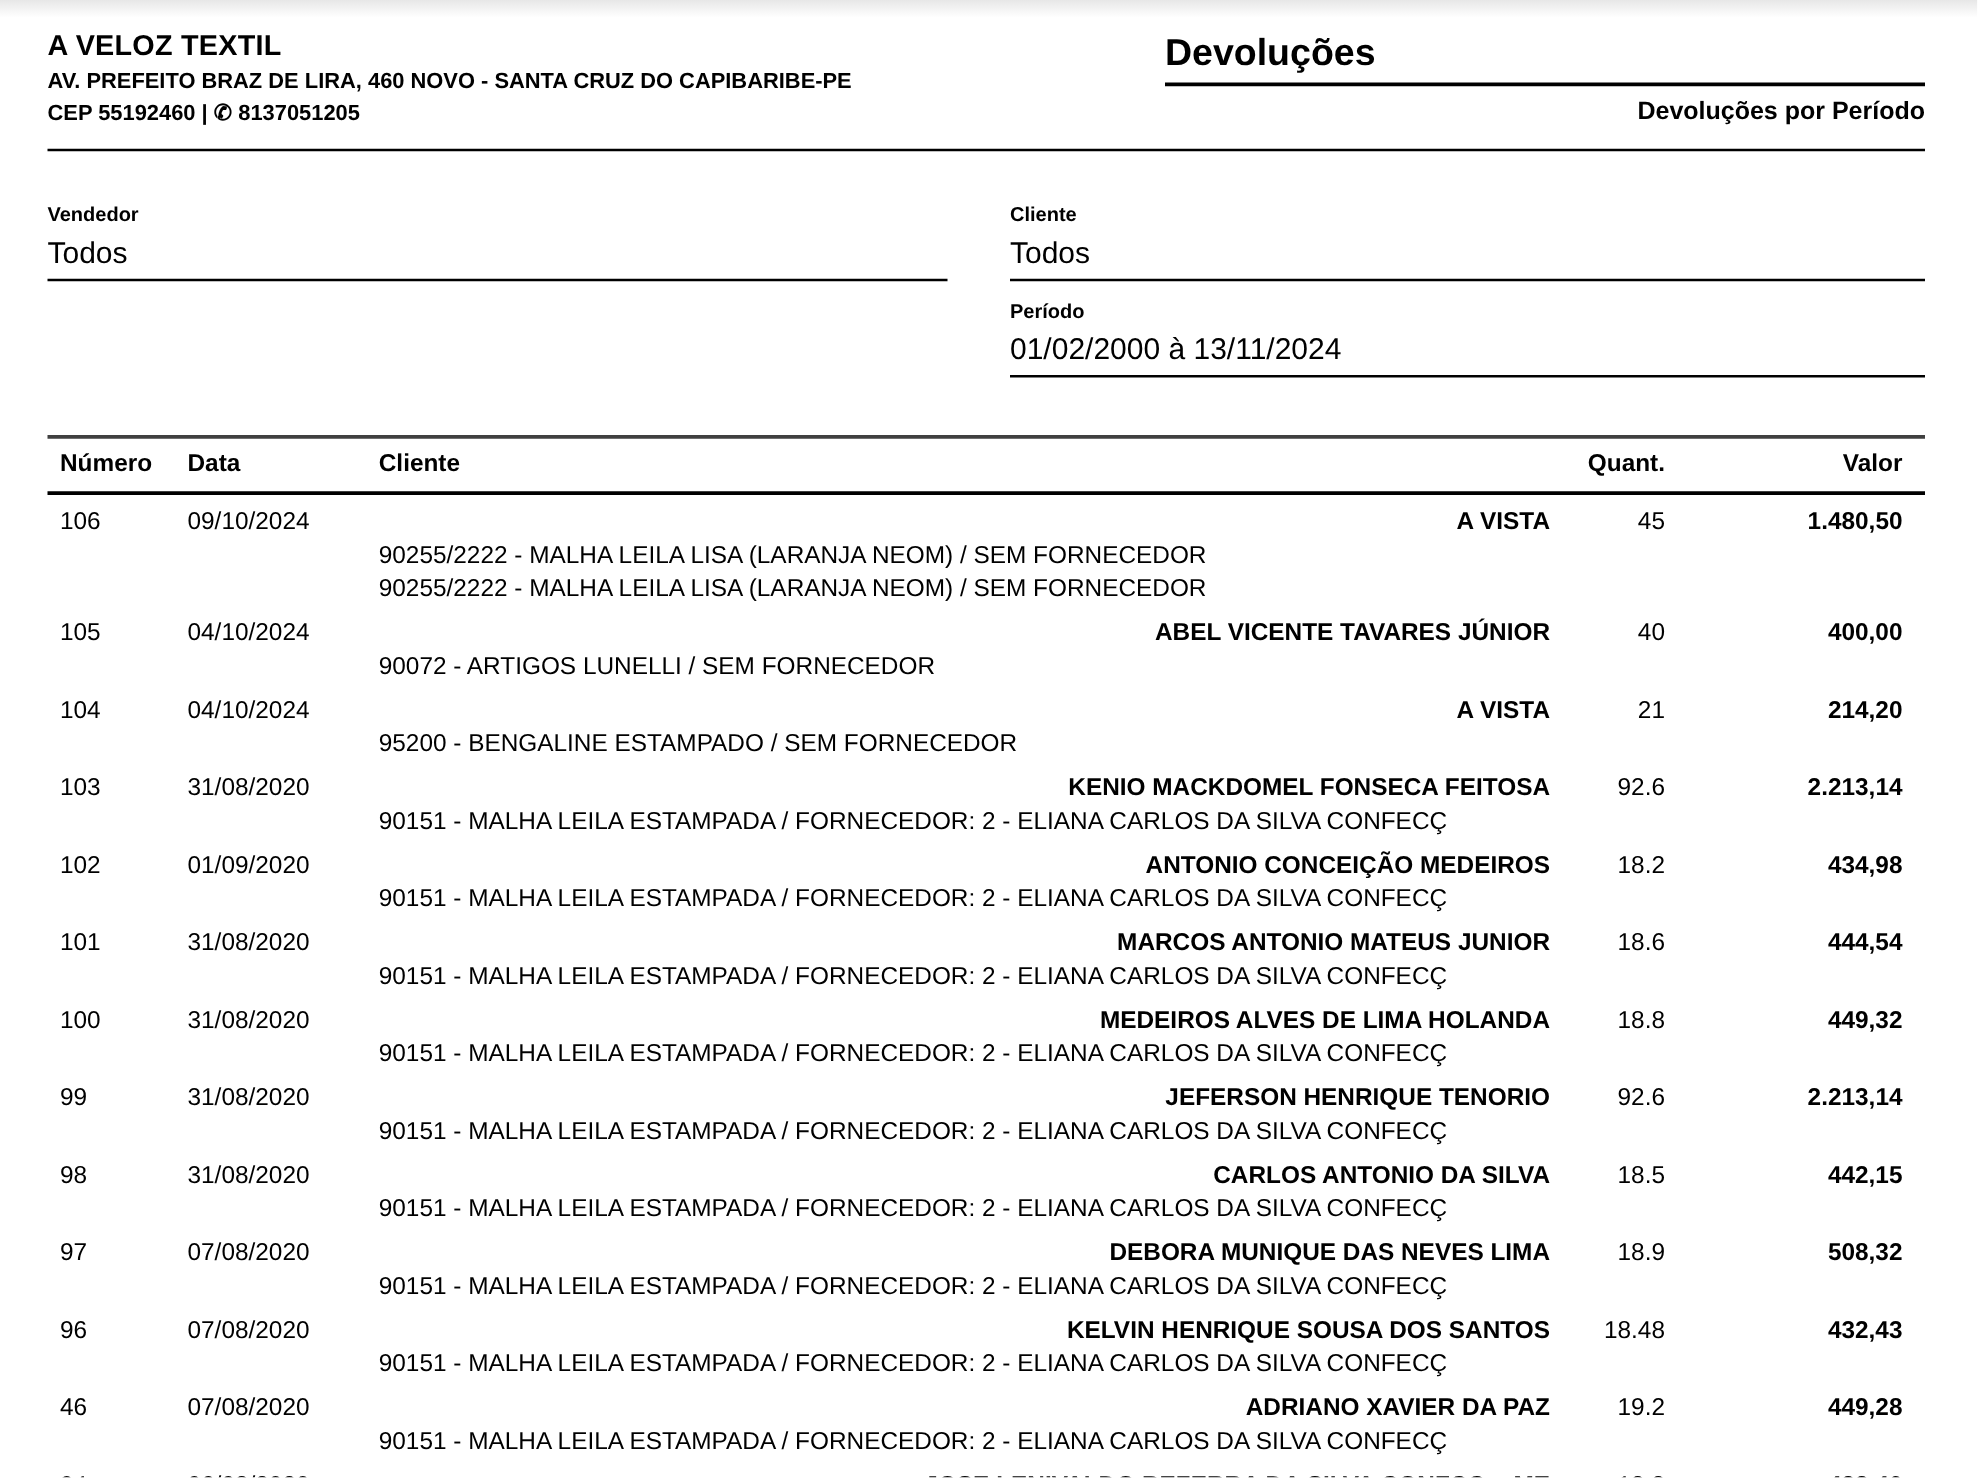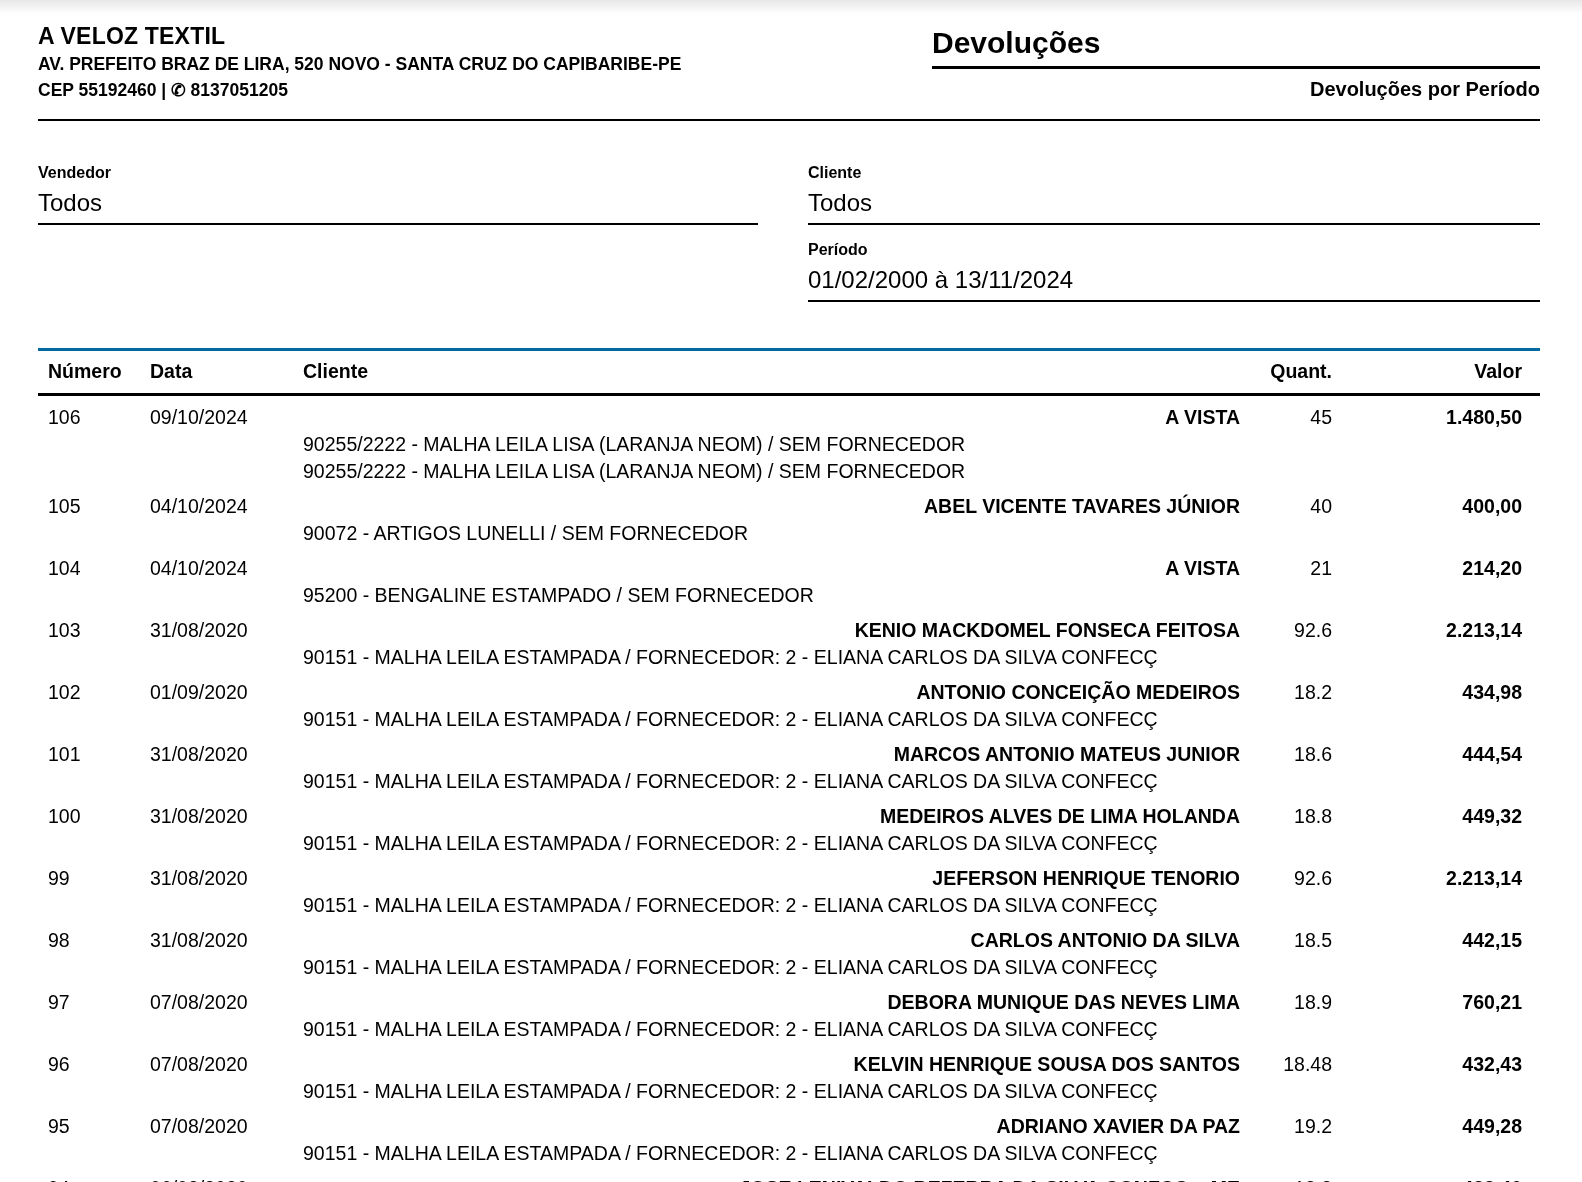--- a/index.html
+++ b/index.html
@@ -29,42 +29,42 @@
   .filter-col-right { flex:1; }
   .filter-field { margin-bottom:15px; }
   .filter-label { font-weight:bold; font-size:16px; line-height:1.3; }
   .filter-value { font-size:24px; line-height:1.3; padding:3px 0 5px; border-bottom:2px solid #000; }
 
   
   .returns-table { margin-top:31px; }
   .t-grid { display:grid; grid-template-columns:112px 153px 1fr 110px 190px; }
   .table-header {
     font-weight:bold; font-size:19.5px;
-    border-top:3px solid #0369a1; border-bottom:3px solid #000;
+    border-top:3px solid #404040; border-bottom:3px solid #000;
     padding:9px 0 10px;
   }
   .cell-num { padding-left:10px; }
   .cell-quant { text-align:right; padding-right:18px; }
   .cell-valor { text-align:right; padding-right:18px; }
   .t-row { font-size:19.5px; line-height:27px; padding-top:8px; }
   .client-name { font-weight:bold;text-align:right; }
   .detail-line { white-space:nowrap; }
   .t-row .cell-valor { font-weight:bold; }
 </style>
 </head>
 <body>
 
 <div class="page">
   <div class="top-shade"></div>
   <div class="content">
 
     <div class="doc-header">
       <div class="company-block">
         <div class="company-name">A VELOZ TEXTIL</div>
-        <div class="company-line">AV. PREFEITO BRAZ DE LIRA, 520 NOVO - SANTA CRUZ DO CAPIBARIBE-PE</div>
+        <div class="company-line">AV. PREFEITO BRAZ DE LIRA, 460 NOVO - SANTA CRUZ DO CAPIBARIBE-PE</div>
         <div class="company-line">
           <span>CEP 55192460</span>
           <span>|</span>
           <span>✆</span>
           <span>8137051205</span>
         </div>
       </div>
       <div class="title-block">
         <div class="report-title">Devoluções</div>
         <div class="report-subtitle">Devoluções por Período</div>
@@ -221,38 +221,38 @@
   <div class="t-grid t-row">
     <div class="cell-num">97</div>
     <div>07/08/2020</div>
     <div>
       <div class="client-name">DEBORA MUNIQUE DAS NEVES LIMA</div>
       <div>
                 <div class="detail-line">90151 - MALHA LEILA ESTAMPADA / FORNECEDOR: 2 - ELIANA CARLOS DA SILVA CONFECÇ</div>
               </div>
     </div>
     <div class="cell-quant">18.9</div>
-    <div class="cell-valor">760,21</div>
+    <div class="cell-valor">508,32</div>
   </div>
 
   <div class="t-grid t-row">
     <div class="cell-num">96</div>
     <div>07/08/2020</div>
     <div>
       <div class="client-name">KELVIN HENRIQUE SOUSA DOS SANTOS</div>
       <div>
                 <div class="detail-line">90151 - MALHA LEILA ESTAMPADA / FORNECEDOR: 2 - ELIANA CARLOS DA SILVA CONFECÇ</div>
               </div>
     </div>
     <div class="cell-quant">18.48</div>
     <div class="cell-valor">432,43</div>
   </div>
 
   <div class="t-grid t-row">
-    <div class="cell-num">95</div>
+    <div class="cell-num">46</div>
     <div>07/08/2020</div>
     <div>
       <div class="client-name">ADRIANO XAVIER DA PAZ</div>
       <div>
                 <div class="detail-line">90151 - MALHA LEILA ESTAMPADA / FORNECEDOR: 2 - ELIANA CARLOS DA SILVA CONFECÇ</div>
               </div>
     </div>
     <div class="cell-quant">19.2</div>
     <div class="cell-valor">449,28</div>
   </div>

